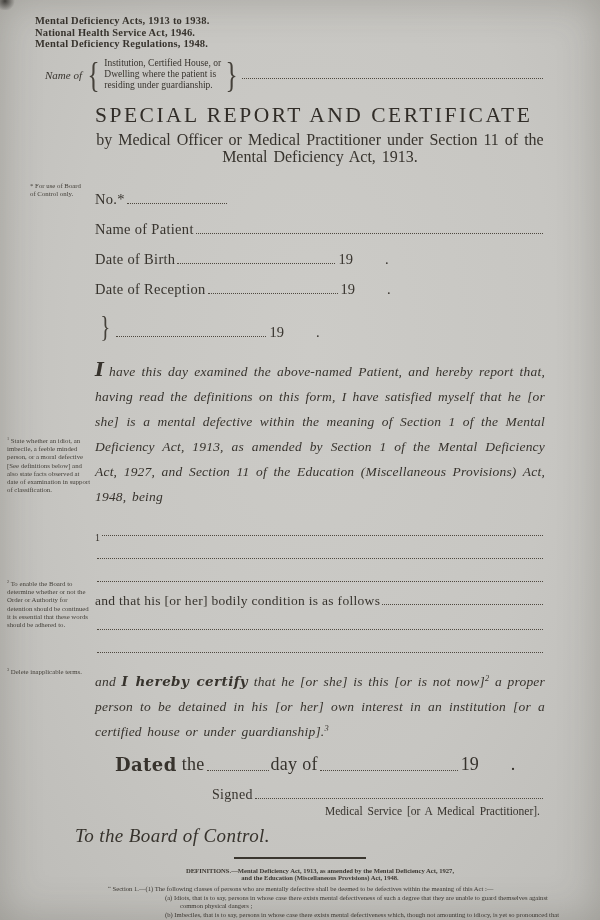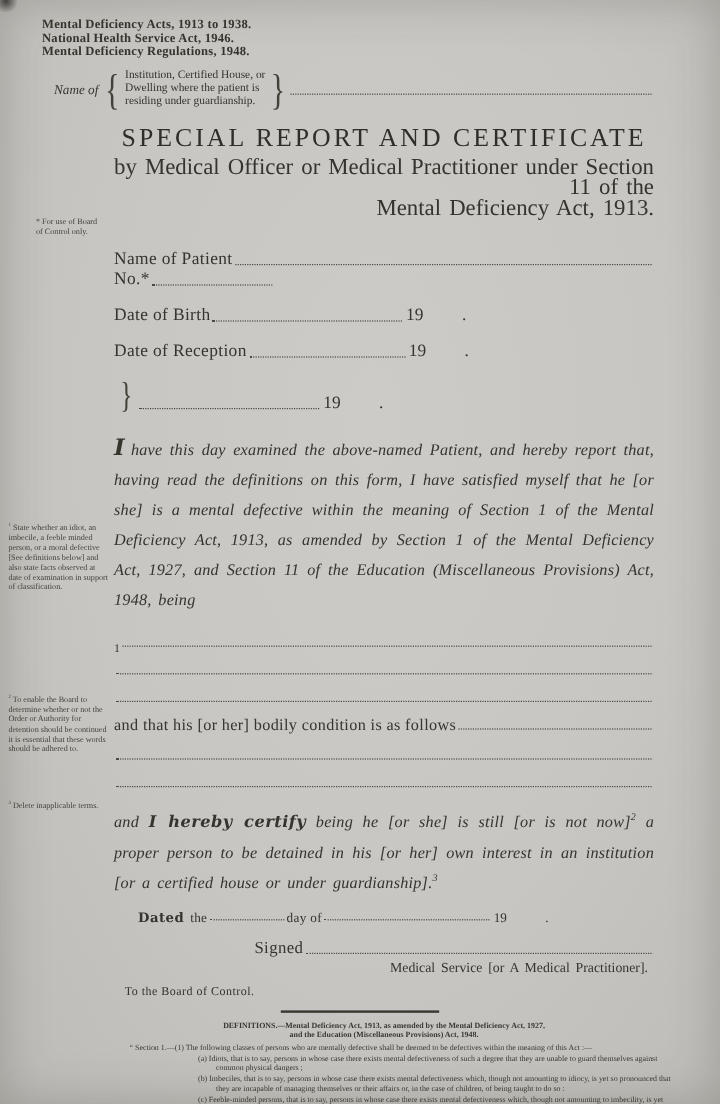--- a/index.html
+++ b/index.html
@@ -21,22 +21,22 @@
   sup.mk { font-size:62%; vertical-align:super; line-height:0; }
 
   .acts { margin:15px 0 0 35px; font-weight:700; font-size:10.5px; line-height:11.5px; letter-spacing:.2px; }
 
   .nameof { display:flex; align-items:center; margin:7px 55px 0 45px; }
   .nameof-label { font-style:italic; font-size:11px; margin-right:3px; white-space:nowrap; }
   .brace { font-size:36px; font-weight:400; color:#45413a; line-height:36px; transform:scaleX(.7); }
   .nameof-lines { font-size:9.5px; line-height:11px; white-space:nowrap; margin:0 2px; }
   .nameof .dots { align-self:flex-end; margin-bottom:14px; }
 
-  .title { text-align:center; font-size:21.5px; letter-spacing:2.5px; margin:10px 55px 0 95px; white-space:nowrap; color:#312d28; }
-  .subtitle { text-align:right; font-size:19px; line-height:17px; margin:3px 55px 0 95px; word-spacing:2px; }
+  .title { text-align:left; font-size:21.5px; letter-spacing:2.5px; margin:10px 55px 0 95px; white-space:nowrap; color:#312d28; }
+  .subtitle { text-align:center; font-size:16px; line-height:17px; margin:3px 55px 0 95px; word-spacing:2px; }
 
   .fields { margin:26px 55px 0 95px; font-size:14.5px; }
   .row { display:flex; align-items:flex-end; }
   .dots { flex:1 1 auto; border-bottom:1px dotted #4e483f; height:2px; margin:0 2px 4px 2px; }
   .dots.fixed { flex:0 0 auto; }
   .lbl { white-space:nowrap; letter-spacing:.3px; }
   .year { white-space:nowrap; margin-left:1px; }
   .dot-period { margin-left:32px; }
   .f-row { margin-top:13px; }
   .order-lbl { line-height:16px; }
@@ -45,26 +45,26 @@
 
   .para { margin:16px 55px 0 95px; font-size:13.5px; line-height:25px; text-align:justify; word-spacing:2px; letter-spacing:.2px;font-style:italic; }
   .dropcap { font-family:"DejaVu Serif", serif; font-weight:700; font-size:19px; padding-right:5px; }
   .bl { font-family:"DejaVu Serif", serif; font-weight:700; letter-spacing:.4px; }
 
   .blankline { display:flex; align-items:flex-end; margin:0 55px 0 95px; height:23px; }
   .blankline .dots { margin-bottom:2px; }
   .bodily-row { display:flex; align-items:flex-end; margin:0 55px 0 95px; height:25px; font-size:13.5px;justify-content:center; }
 
   .certify { margin:14px 55px 0 95px; }
-  .dated-row { margin:10px 55px 0 115px; font-size:11px; }
+  .dated-row { margin:10px 55px 0 115px; font-size:18px; }
   .dated-row .dots1 { flex:0 0 62px; }
   .dated-row .dots2 { flex:0 0 138px; }
   .signed-row { margin:12px 55px 0 212px; font-size:14px; }
   .signed-caption { margin:2px 60px 0 0; text-align:right; font-size:11.5px; word-spacing:2px; }
-  .addressee { margin:8px 0 0 104px; font-size:10px; letter-spacing:.4px; }
+  .addressee { margin:8px 0 0 75px; font-style:italic; font-size:19px; letter-spacing:.4px; }
 
   .rule { width:132px; border:0; border-top:2px solid #3a362f; margin:10px auto 8px auto; }
 
   .defs { margin:0 40px 0 80px; font-size:6.6px; line-height:7.9px; color:#3b3731; }
   .defs-heading { text-align:center; font-weight:700; }
   .defs-intro { margin:3px 0 0 28px; padding-left:16px; text-indent:-16px; }
   .defs-item { margin-left:85px; padding-left:15px; text-indent:-15px; margin-top:1px; }
 </style>
 </head>
 <body>
@@ -95,27 +95,27 @@
     <span class="dots"></span>
   </div>
 
   <div class="title">SPECIAL REPORT AND CERTIFICATE</div>
   <div class="subtitle">
     <div>by Medical Officer or Medical Practitioner under Section 11 of the</div>
     <div>Mental Deficiency Act, 1913.</div>
   </div>
 
   <div class="fields">
+    <div class="row">
+      <span class="lbl">No.*</span>
+      <span class="dots fixed" style="width:100px"></span>
+    </div>
     <div class="row f-row">
       <span class="lbl">Name of Patient</span>
       <span class="dots"></span>
-    </div>
-    <div class="row">
-      <span class="lbl">No.*</span>
-      <span class="dots fixed" style="width:100px"></span>
     </div>
     <div class="row f-row">
       <span class="lbl">Date of Birth</span>
       <span class="dots fixed" style="width:158px"></span>
       <span class="year">19</span>
       <span class="dot-period">.</span>
     </div>
     <div class="row f-row">
       <span class="lbl">Date of Reception</span>
       <span class="dots fixed" style="width:130px"></span>
@@ -150,21 +150,21 @@
     <span class="dots"></span>
   </div>
   <div class="blankline">
     <span class="dots"></span>
   </div>
   <div class="blankline">
     <span class="dots"></span>
   </div>
 
   <div class="para certify">
-    <span>and </span><span class="bl">I hereby certify</span><span> being he [or she] is still [or is not now]</span><sup class="mk">2</sup><span> a proper person to be detained in his [or her] own interest in an institution [or a certified house or under guardianship].</span><sup class="mk">3</sup>
+    <span>and </span><span class="bl">I hereby certify</span><span> that he [or she] is this [or is not now]</span><sup class="mk">2</sup><span> a proper person to be detained in his [or her] own interest in an institution [or a certified house or under guardianship].</span><sup class="mk">3</sup>
   </div>
 
   <div class="row dated-row">
     <span class="bl lbl">Dated</span>
     <span class="lbl" style="margin-left:5px">the</span>
     <span class="dots fixed dots1"></span>
     <span class="lbl">day of</span>
     <span class="dots fixed dots2"></span>
     <span class="year">19</span>
     <span class="dot-period">.</span>

